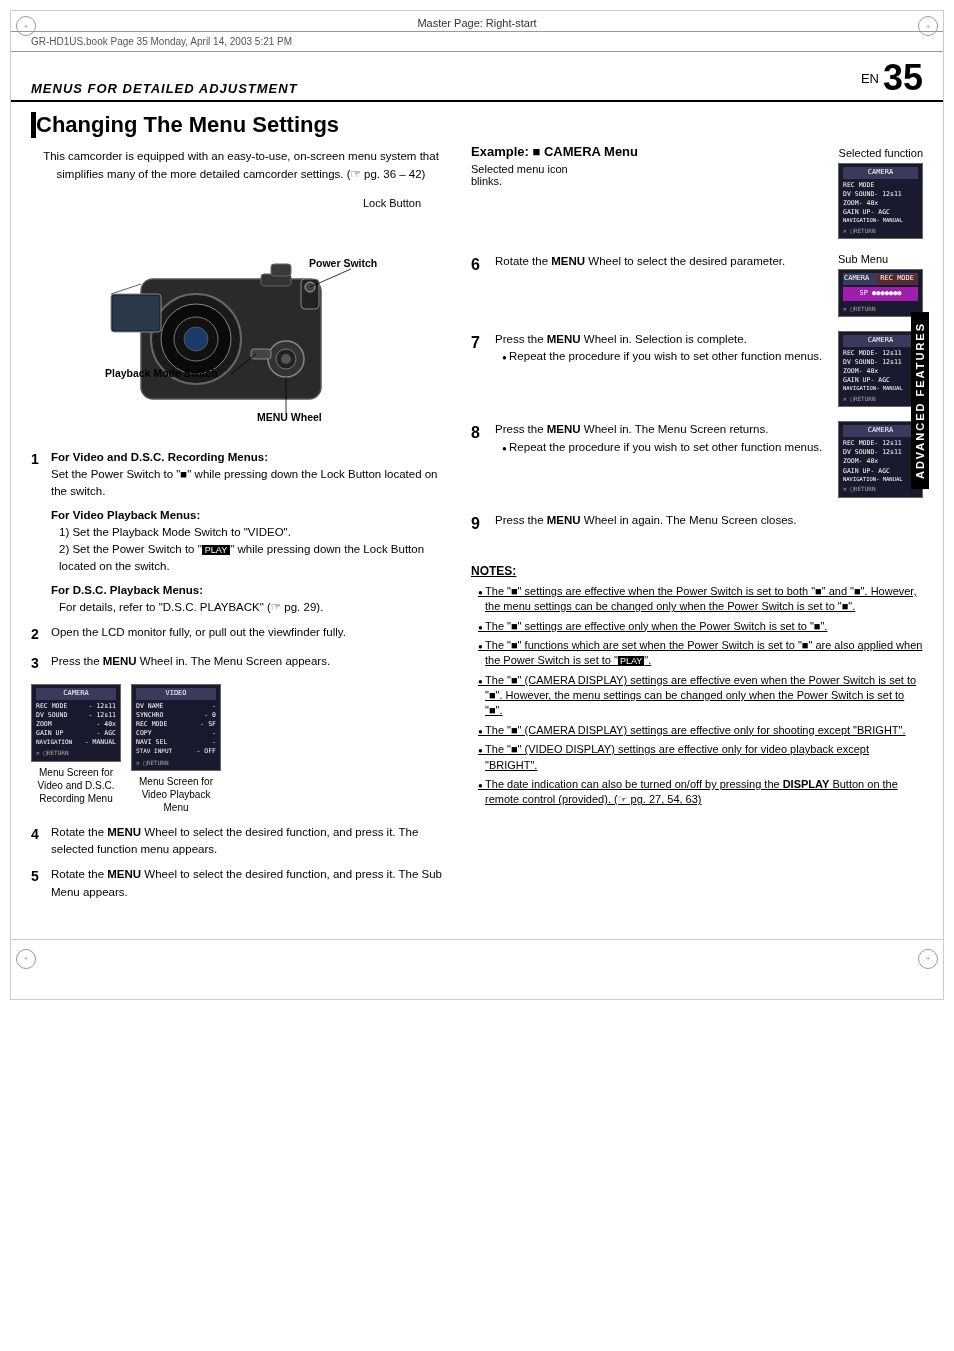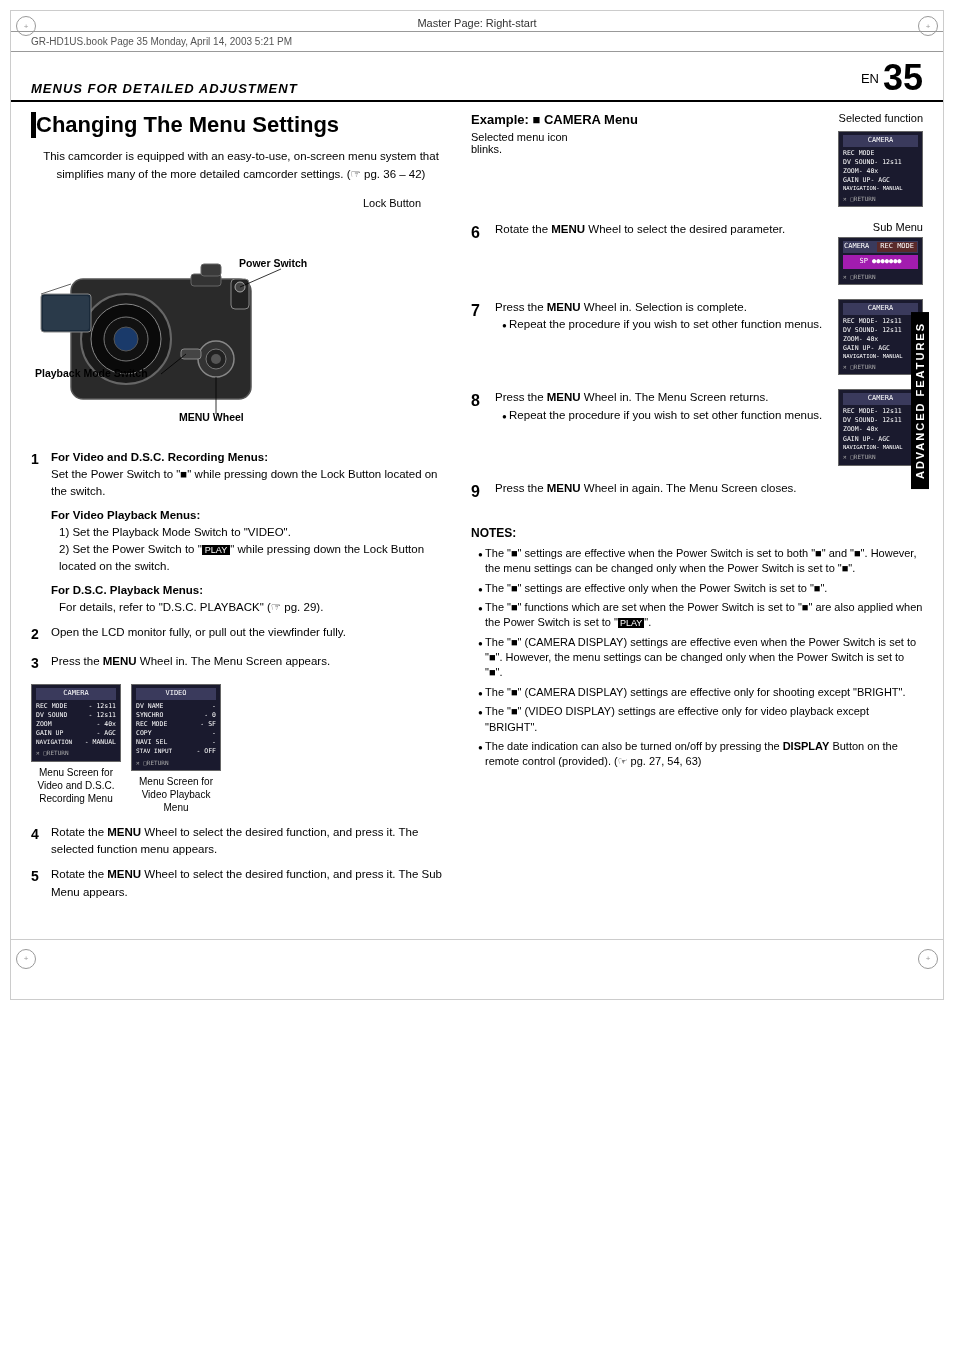--- a/index.html
+++ b/index.html
@@ -256,22 +256,23 @@
     .step-text-block {
       flex: 1;
     }
 
     .lcd-right-side {
       margin-left: 10px;
     }
 
     
     .notes-section {
-      margin-top: 22px;
+      margin-top: 28px;
       font-size: 11px;
+      text-decoration: underline;
     }
 
     .notes-title {
       font-weight: bold;
       font-size: 12px;
       margin-bottom: 6px;
     }
 
     .note-item {
       padding-left: 14px;
@@ -315,21 +316,21 @@
       position: relative;
       border-top: 1px solid #ccc;
       margin-top: 20px;
     }
 
     
     .camera-diagram {
       position: relative;
       width: 100%;
       display: flex;
-      justify-content: flex-start;
+      justify-content: center;
       margin: 10px 0;
     }
 
     kbd {
       font-family: inherit;
       font-weight: bold;
     }
 
     .bold { font-weight: bold; }
 
@@ -417,21 +418,21 @@
             <line x1="209" y1="68" x2="250" y2="50" stroke="#000" stroke-width="0.8"></line>
 
             <line x1="155" y1="135" x2="130" y2="155" stroke="#000" stroke-width="0.8"></line>
 
             <line x1="185" y1="158" x2="185" y2="195" stroke="#000" stroke-width="0.8"></line>
           </svg>
 
           
           <div style="position:absolute; top:38px; left:208px; font-size:10.5px; font-weight:bold;">Power Switch</div>
           <div style="position:absolute; top:148px; left:4px; font-size:10.5px; font-weight:bold;">Playback Mode Switch</div>
-          <div style="position:absolute; top:192px; left:148px; font-size:10.5px; font-weight:bold; text-align:center;">
+          <div style="position:absolute; top:192px; left:156px; font-size:10.5px; font-weight:bold; text-align:center;">
             <span>MENU Wheel</span>
           </div>
         </div>
       </div>
 
       <ol class="numbered-steps">
         <li>
           <span class="step-n">1</span>
           <div>
             <span class="bold">For Video and D.S.C. Recording Menus:</span><br>
@@ -526,21 +527,21 @@
         <li>
           <span class="step-n">5</span>
           <span>Rotate the <kbd>MENU</kbd> Wheel to select the desired function, and press it. The Sub Menu appears.</span>
         </li>
       </ol>
     </div>
 
     <div class="right-col-wrapper" style="flex:1; position:relative;">
       <div class="right-col">
 
-        <div style="display:flex; justify-content:space-between; align-items:flex-start; margin-bottom:4px;">
+        <div style="display:flex; justify-content:space-between; align-items:flex-end; margin-bottom:4px;margin-top:32px;">
           <div>
             <span class="bold">Example: ■ CAMERA Menu</span>
           </div>
           <div style="font-size:11px;">Selected function</div>
         </div>
 
         <div style="display:flex; justify-content:space-between; align-items:flex-start; margin-bottom:10px;">
           <div style="font-size:11px; max-width:120px;">Selected menu icon blinks.</div>
           <div class="right-lcd">
             <div class="lcd-header">CAMERA</div>
@@ -556,21 +557,21 @@
         <div class="step-and-lcd">
           <div class="step-text-block">
             <div class="right-step">
               <span class="right-step-num">6</span>
               <div class="right-step-content">
                 Rotate the <kbd>MENU</kbd> Wheel to select the desired parameter.
               </div>
             </div>
           </div>
           <div class="lcd-right-side">
-            <div style="font-size:11px; text-align:right; margin-bottom:4px;">Sub Menu</div>
+            <div style="font-size:11px; margin-bottom:4px;">Sub Menu</div>
             <div class="right-lcd">
               <div class="lcd-header" style="display:flex; justify-content:space-between;">
                 <span>CAMERA</span>
                   <span style="background:#5a2a2a; padding:0 3px;">REC MODE</span>
               </div>
               <div style="text-align:center; background:#a21caf; font-size:7px; padding:2px; margin-top:2px;">SP ●●●●●●●</div>
               <div class="lcd-return" style="margin-top:4px;">✕ □RETURN</div>
             </div>
           </div>
         </div>

